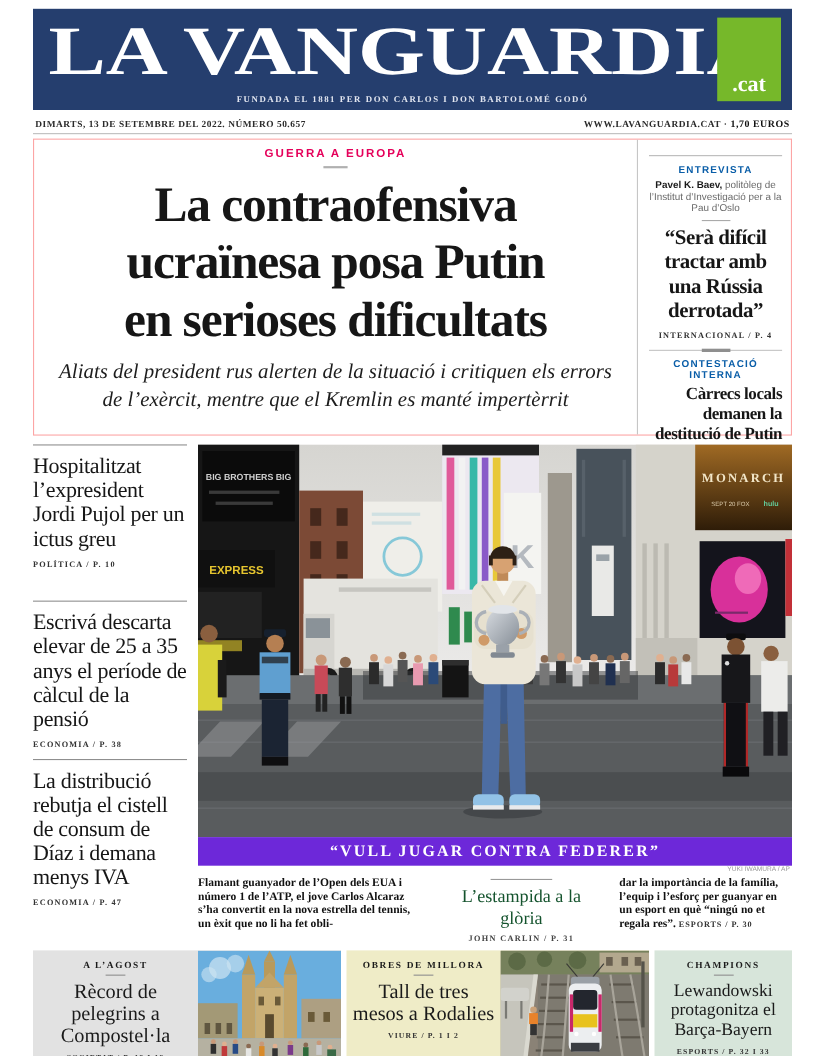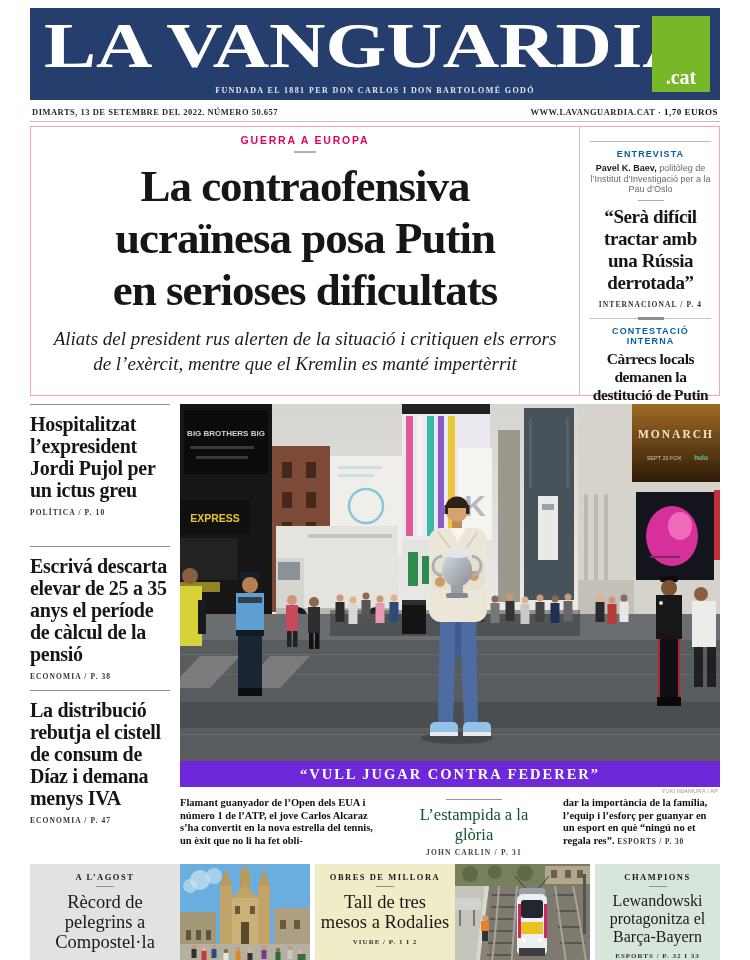--- a/index.html
+++ b/index.html
@@ -38,31 +38,31 @@
   .rail { width:140px; border-left:1px solid #c6c6c6; padding:14px 8px 0 10px; }
   .rail-rule { border-top:1px solid #b8b8b8; padding-top:7px; }
   .rail-kicker { color:#0a5ea8; font-family:"Liberation Sans",sans-serif; font-weight:bold;
                  font-size:9px; letter-spacing:1.1px; text-align:center; }
   .byline { margin-top:4px; text-align:center; font-family:"Liberation Sans",sans-serif;
             font-size:9px; line-height:10.5px; color:#6a6a6a; }
   .byline b { color:#1a1a1a; }
   .mini-dash { width:26px; height:1px; background:#aaa; margin:5px auto; }
   .rail-headline { font-size:19px; line-height:22px; font-weight:bold; text-align:center;
                    color:#161616; letter-spacing:-.4px; }
-  .rail-headline.small { font-size:15.5px; line-height:18px; }
+  .rail-headline.small { font-size:15.5px; line-height:18px;text-align:right; }
   .rail-ref { margin-top:6px; text-align:center; font-size:7.5px; font-weight:bold;
               letter-spacing:1.1px; color:#333; }
   .rail-div { border-top:1px solid #c4c4c4; margin:9px 0 7px; position:relative; }
   .rail-div-dash { position:absolute; top:-2px; left:50%; margin-left:-13px; width:26px; height:3px; background:#8f8f8f; }
 
   
   .middle { margin-top:8px; display:flex; gap:10px; }
   .left-rail { width:140px; }
   .lrail-item { border-top:1px solid #8f8f8f; padding-top:8px; min-height:133px; margin-bottom:9px; }
-  .lrail-headline { font-size:20px; line-height:22px; font-weight:bold; color:#161616; letter-spacing:-.3px; }
+  .lrail-headline { font-size:20px; line-height:22px; font-weight:normal; color:#161616; letter-spacing:-.3px; }
   .lrail-ref { margin-top:7px; font-size:7.5px; font-weight:bold; letter-spacing:1.1px; color:#333; }
 
   .photo-block { width:540px; }
   .photo-block svg.main-photo { display:block; width:540px; height:357px; }
   .caption-bar { height:26px; background:#6d28d9; color:#fff; font-weight:bold; font-size:14.5px;
                  letter-spacing:2px; text-align:center; line-height:26px; }
   .credit { text-align:right; font-size:6px; color:#9a9a9a; font-family:"Liberation Sans",sans-serif;
             padding:1px 2px 0; height:9px; }
   .photo-cols { display:flex; gap:14px; margin-top:1px; }
   .pcol-1 { width:205px; } .pcol-2 { width:150px; text-align:center; } .pcol-3 { width:157px; }

